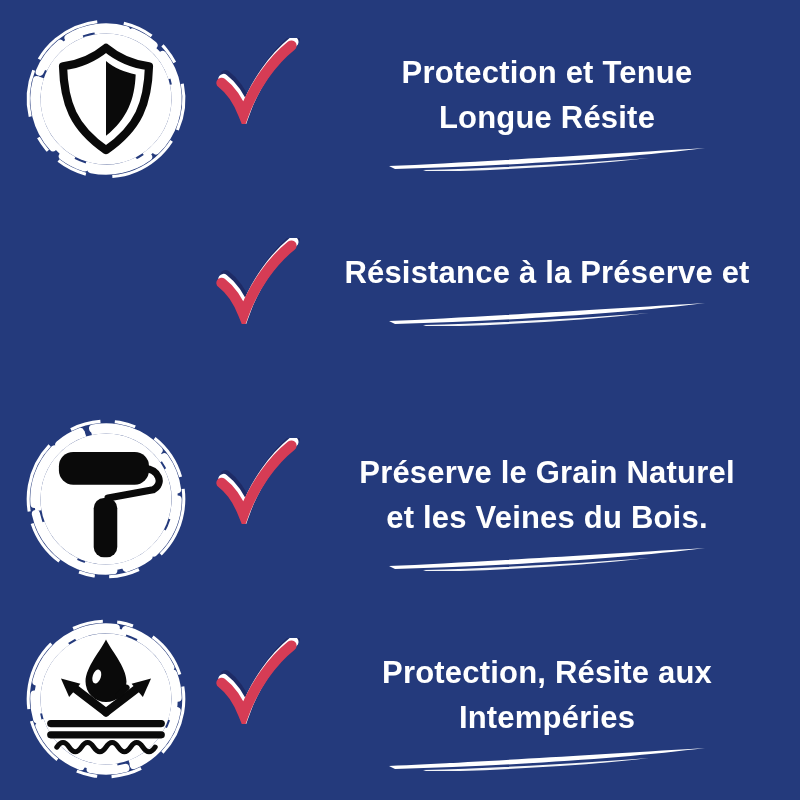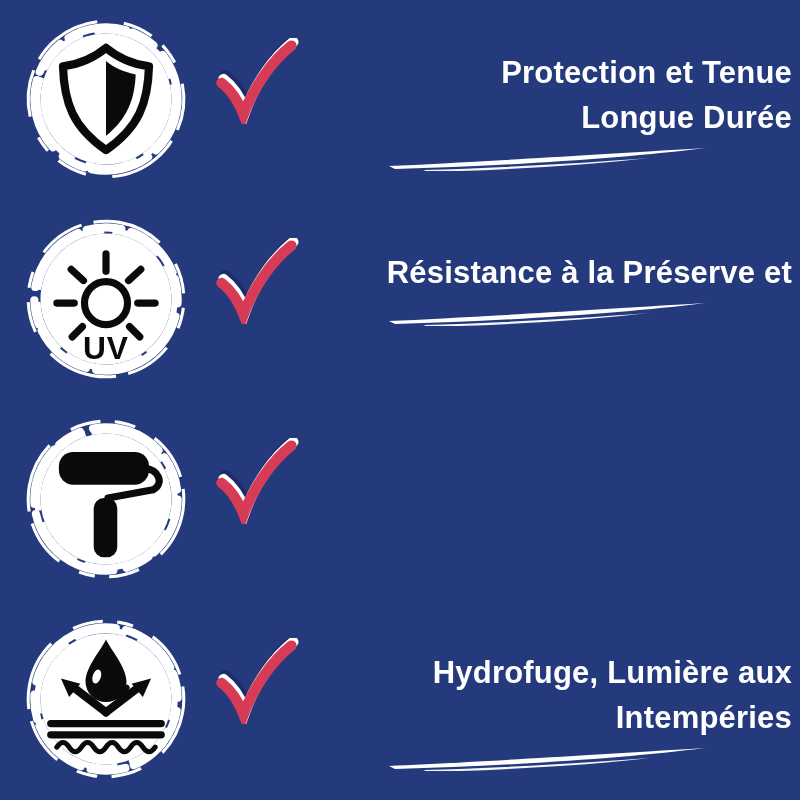--- a/index.html
+++ b/index.html
@@ -9,21 +9,21 @@
     font-family:"Liberation Sans",sans-serif;
   }
   .row{position:absolute;left:0;width:800px;height:200px;}
   .row.r0{top:0;} .row.r1{top:200px;} .row.r2{top:400px;} .row.r3{top:600px;}
   .badge{position:absolute;left:20px;top:13px;width:172px;height:172px;}
   .badge svg{display:block;width:100%;height:100%;}
   .check{position:absolute;left:212px;top:38px;width:88px;height:86px;}
   .check svg{display:block;width:100%;height:100%;}
   .textblock{
     position:absolute;left:302px;top:50px;width:490px;
-    text-align:right;color:#ffffff;font-weight:700;
+    text-align:center;color:#ffffff;font-weight:700;
     font-size:31px;line-height:45px;letter-spacing:0.2px;
   }
   .underline{display:block;margin:5px auto 0;width:324px;height:26px;}
 </style>
 </head>
 <body>
 
 <div class="canvas">
 
   <div class="row r0">
@@ -41,50 +41,29 @@
     </div>
     <div class="check">
       <svg viewBox="0 0 90 90">
         <path d="M9 47 C17 53 26 65 32 80 C43 50 62 24 82 8" fill="none" stroke="#1e2b66" stroke-width="11" stroke-linecap="round" transform="translate(4 -8)"></path>
         <path d="M9 47 C17 53 26 65 32 80 C43 50 62 24 82 8" fill="none" stroke="#ffffff" stroke-width="11" stroke-linecap="round" transform="translate(2 -4)"></path>
         <path d="M9 47 C17 53 26 65 32 80 C43 50 62 24 82 8" fill="none" stroke="#d63c55" stroke-width="11" stroke-linecap="round"></path>
       </svg>
     </div>
     <div class="textblock">
       <div>Protection et Tenue</div>
-      <div>Longue Durée</div>
+      <div>Longue Résite</div>
       <svg class="underline" viewBox="0 0 320 26">
         <path d="M2 21 C70 18 170 12 318 3 C240 13 120 21 8 24 Z" fill="#fff"></path>
         <path d="M36 25 C110 23 200 18 262 13 C196 21 112 25 42 27 Z" fill="#fff" opacity="0.95"></path>
       </svg>
     </div>
   </div>
 
   <div class="row r1">
-    <div class="badge">
-      <svg viewBox="0 0 168 168">
-        <g>
-          <circle cx="84" cy="84" r="64" fill="#fff"></circle>
-          <circle cx="84" cy="84" r="70" fill="none" stroke="#fff" stroke-width="8" stroke-linecap="round" stroke-dasharray="34 10 58 7 24 13 70 9" transform="rotate(70 84 84)"></circle>
-          <circle cx="84" cy="84" r="76" fill="none" stroke="#fff" stroke-width="3" stroke-dasharray="16 22 46 12 70 26 30 14" transform="rotate(10 84 84)"></circle>
-          <circle cx="84" cy="84" r="67" fill="none" stroke="#fff" stroke-width="6" stroke-dasharray="80 8 52 12 96 6" transform="rotate(200 84 84)"></circle>
-        </g>
-        <g stroke="#0a0a0a" stroke-width="7" stroke-linecap="round" fill="none">
-          <circle cx="84" cy="88" r="21"></circle>
-          <line x1="84" y1="40" x2="84" y2="57"></line>
-          <line x1="50" y1="55" x2="62" y2="66"></line>
-          <line x1="118" y1="55" x2="106" y2="66"></line>
-          <line x1="36" y1="88" x2="53" y2="88"></line>
-          <line x1="115" y1="88" x2="132" y2="88"></line>
-          <line x1="51" y1="121" x2="61" y2="111"></line>
-          <line x1="117" y1="121" x2="107" y2="111"></line>
-        </g>
-        <text x="84" y="143" text-anchor="middle" font-family="Liberation Sans, sans-serif" font-weight="bold" font-size="31" letter-spacing="1" fill="#0a0a0a">UV</text>
-      </svg>
-    </div>
     <div class="check">
       <svg viewBox="0 0 90 90">
         <path d="M9 47 C17 53 26 65 32 80 C43 50 62 24 82 8" fill="none" stroke="#1e2b66" stroke-width="11" stroke-linecap="round" transform="translate(4 -8)"></path>
         <path d="M9 47 C17 53 26 65 32 80 C43 50 62 24 82 8" fill="none" stroke="#ffffff" stroke-width="11" stroke-linecap="round" transform="translate(2 -4)"></path>
         <path d="M9 47 C17 53 26 65 32 80 C43 50 62 24 82 8" fill="none" stroke="#d63c55" stroke-width="11" stroke-linecap="round"></path>
       </svg>
     </div>
     <div class="textblock">
       <div>Résistance à la Préserve et</div>
       <svg class="underline" viewBox="0 0 320 26">
@@ -108,20 +87,28 @@
         <rect x="72" y="83" width="23" height="58" rx="10" fill="#0a0a0a"></rect>
       </svg>
     </div>
     <div class="check">
       <svg viewBox="0 0 90 90">
         <path d="M9 47 C17 53 26 65 32 80 C43 50 62 24 82 8" fill="none" stroke="#1e2b66" stroke-width="11" stroke-linecap="round" transform="translate(4 -8)"></path>
         <path d="M9 47 C17 53 26 65 32 80 C43 50 62 24 82 8" fill="none" stroke="#ffffff" stroke-width="11" stroke-linecap="round" transform="translate(2 -4)"></path>
         <path d="M9 47 C17 53 26 65 32 80 C43 50 62 24 82 8" fill="none" stroke="#d63c55" stroke-width="11" stroke-linecap="round"></path>
       </svg>
     </div>
+    <div class="textblock">
+      <div>Préserve le Grain Naturel</div>
+      <div>et les Veines du Bois.</div>
+      <svg class="underline" viewBox="0 0 320 26">
+        <path d="M2 21 C70 18 170 12 318 3 C240 13 120 21 8 24 Z" fill="#fff"></path>
+        <path d="M36 25 C110 23 200 18 262 13 C196 21 112 25 42 27 Z" fill="#fff" opacity="0.95"></path>
+      </svg>
+    </div>
   </div>
 
   <div class="row r3">
     <div class="badge">
       <svg viewBox="0 0 168 168">
         <g>
           <circle cx="84" cy="84" r="64" fill="#fff"></circle>
           <circle cx="84" cy="84" r="70" fill="none" stroke="#fff" stroke-width="8" stroke-linecap="round" stroke-dasharray="34 10 58 7 24 13 70 9" transform="rotate(250 84 84)"></circle>
           <circle cx="84" cy="84" r="76" fill="none" stroke="#fff" stroke-width="3" stroke-dasharray="16 22 46 12 70 26 30 14" transform="rotate(100 84 84)"></circle>
           <circle cx="84" cy="84" r="67" fill="none" stroke="#fff" stroke-width="6" stroke-dasharray="80 8 52 12 96 6" transform="rotate(310 84 84)"></circle>
@@ -139,21 +126,21 @@
       </svg>
     </div>
     <div class="check">
       <svg viewBox="0 0 90 90">
         <path d="M9 47 C17 53 26 65 32 80 C43 50 62 24 82 8" fill="none" stroke="#1e2b66" stroke-width="11" stroke-linecap="round" transform="translate(4 -8)"></path>
         <path d="M9 47 C17 53 26 65 32 80 C43 50 62 24 82 8" fill="none" stroke="#ffffff" stroke-width="11" stroke-linecap="round" transform="translate(2 -4)"></path>
         <path d="M9 47 C17 53 26 65 32 80 C43 50 62 24 82 8" fill="none" stroke="#d63c55" stroke-width="11" stroke-linecap="round"></path>
       </svg>
     </div>
     <div class="textblock">
-      <div>Hydrofuge, Lumière aux</div>
+      <div>Protection, Résite aux</div>
       <div>Intempéries</div>
       <svg class="underline" viewBox="0 0 320 26">
         <path d="M2 21 C70 18 170 12 318 3 C240 13 120 21 8 24 Z" fill="#fff"></path>
         <path d="M36 25 C110 23 200 18 262 13 C196 21 112 25 42 27 Z" fill="#fff" opacity="0.95"></path>
       </svg>
     </div>
   </div>
 
 </div>
 

